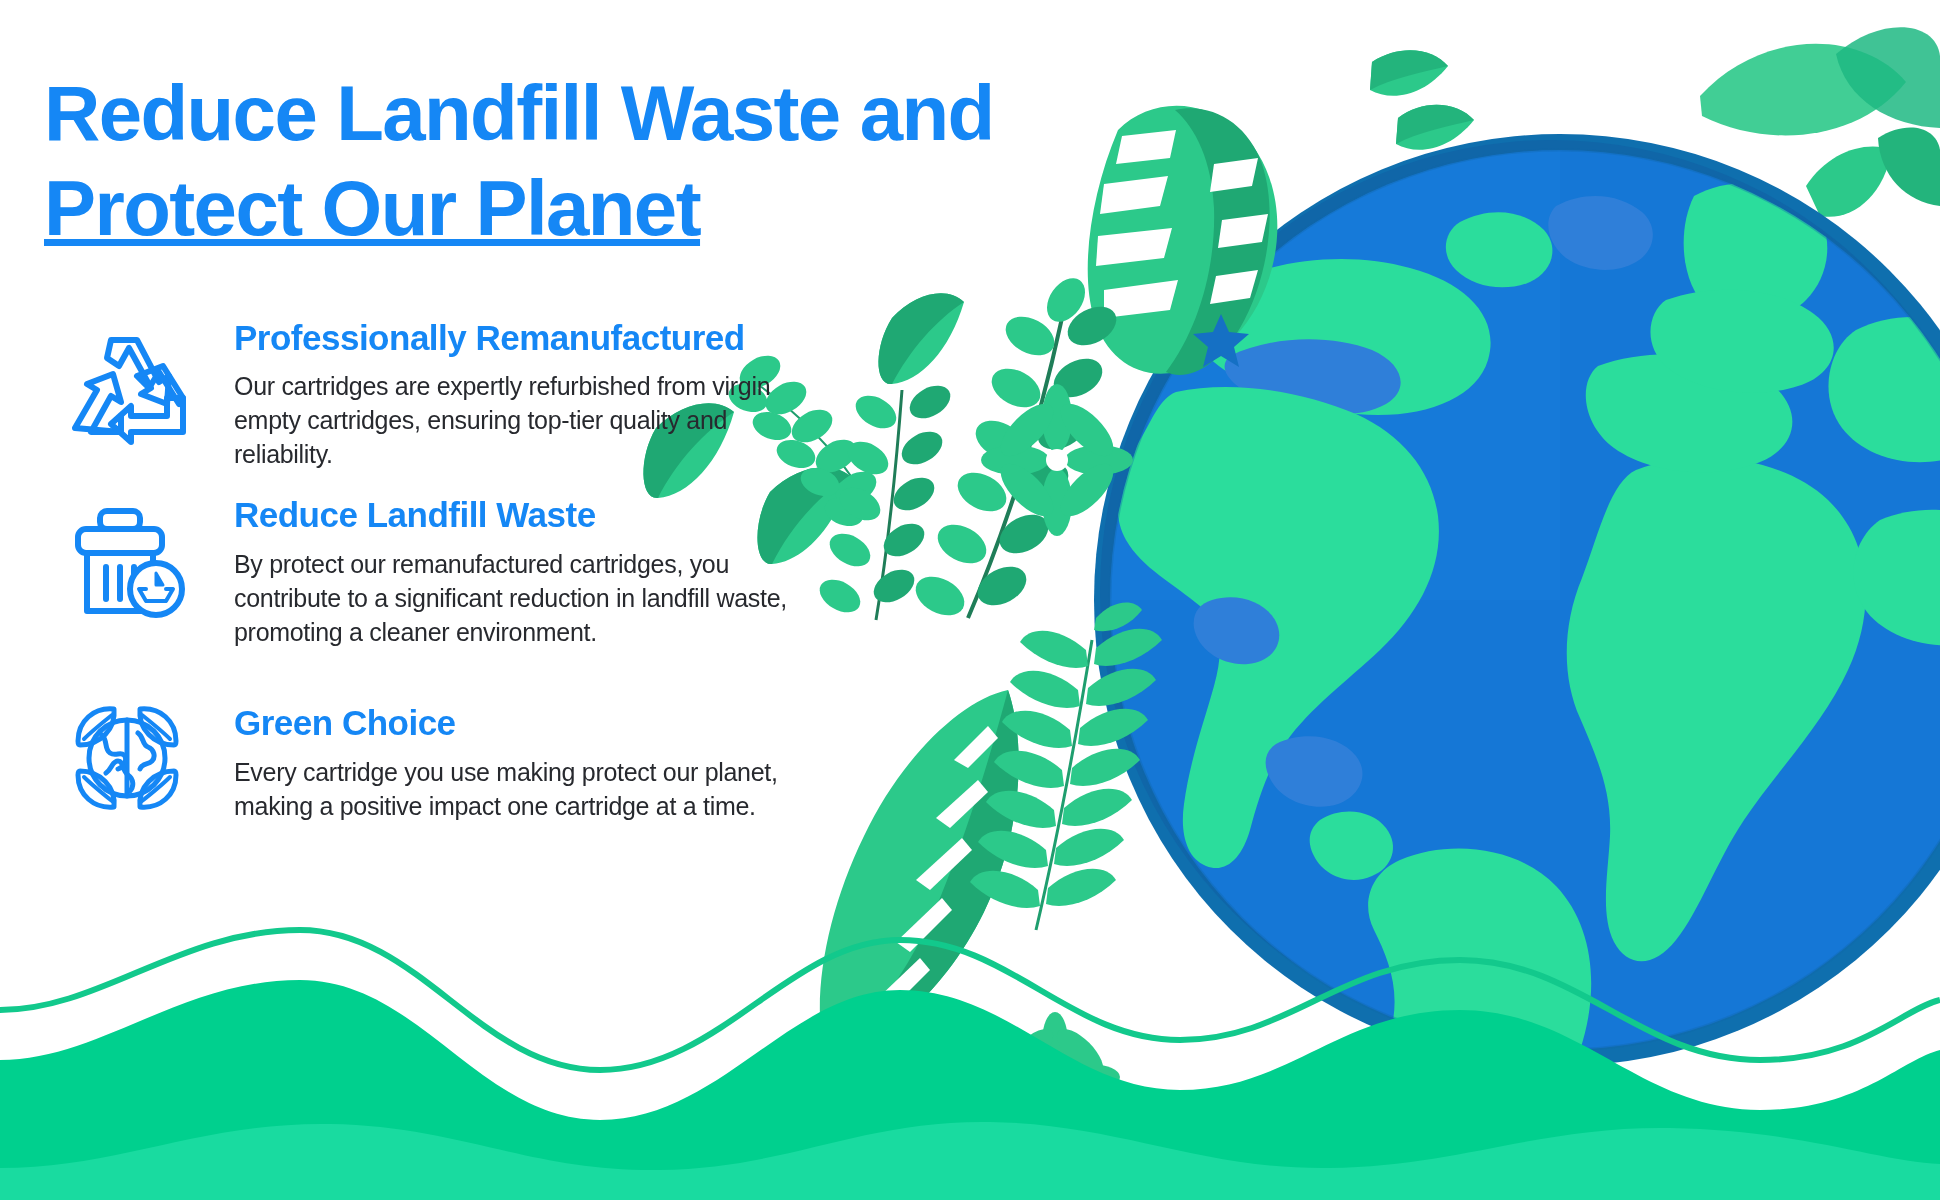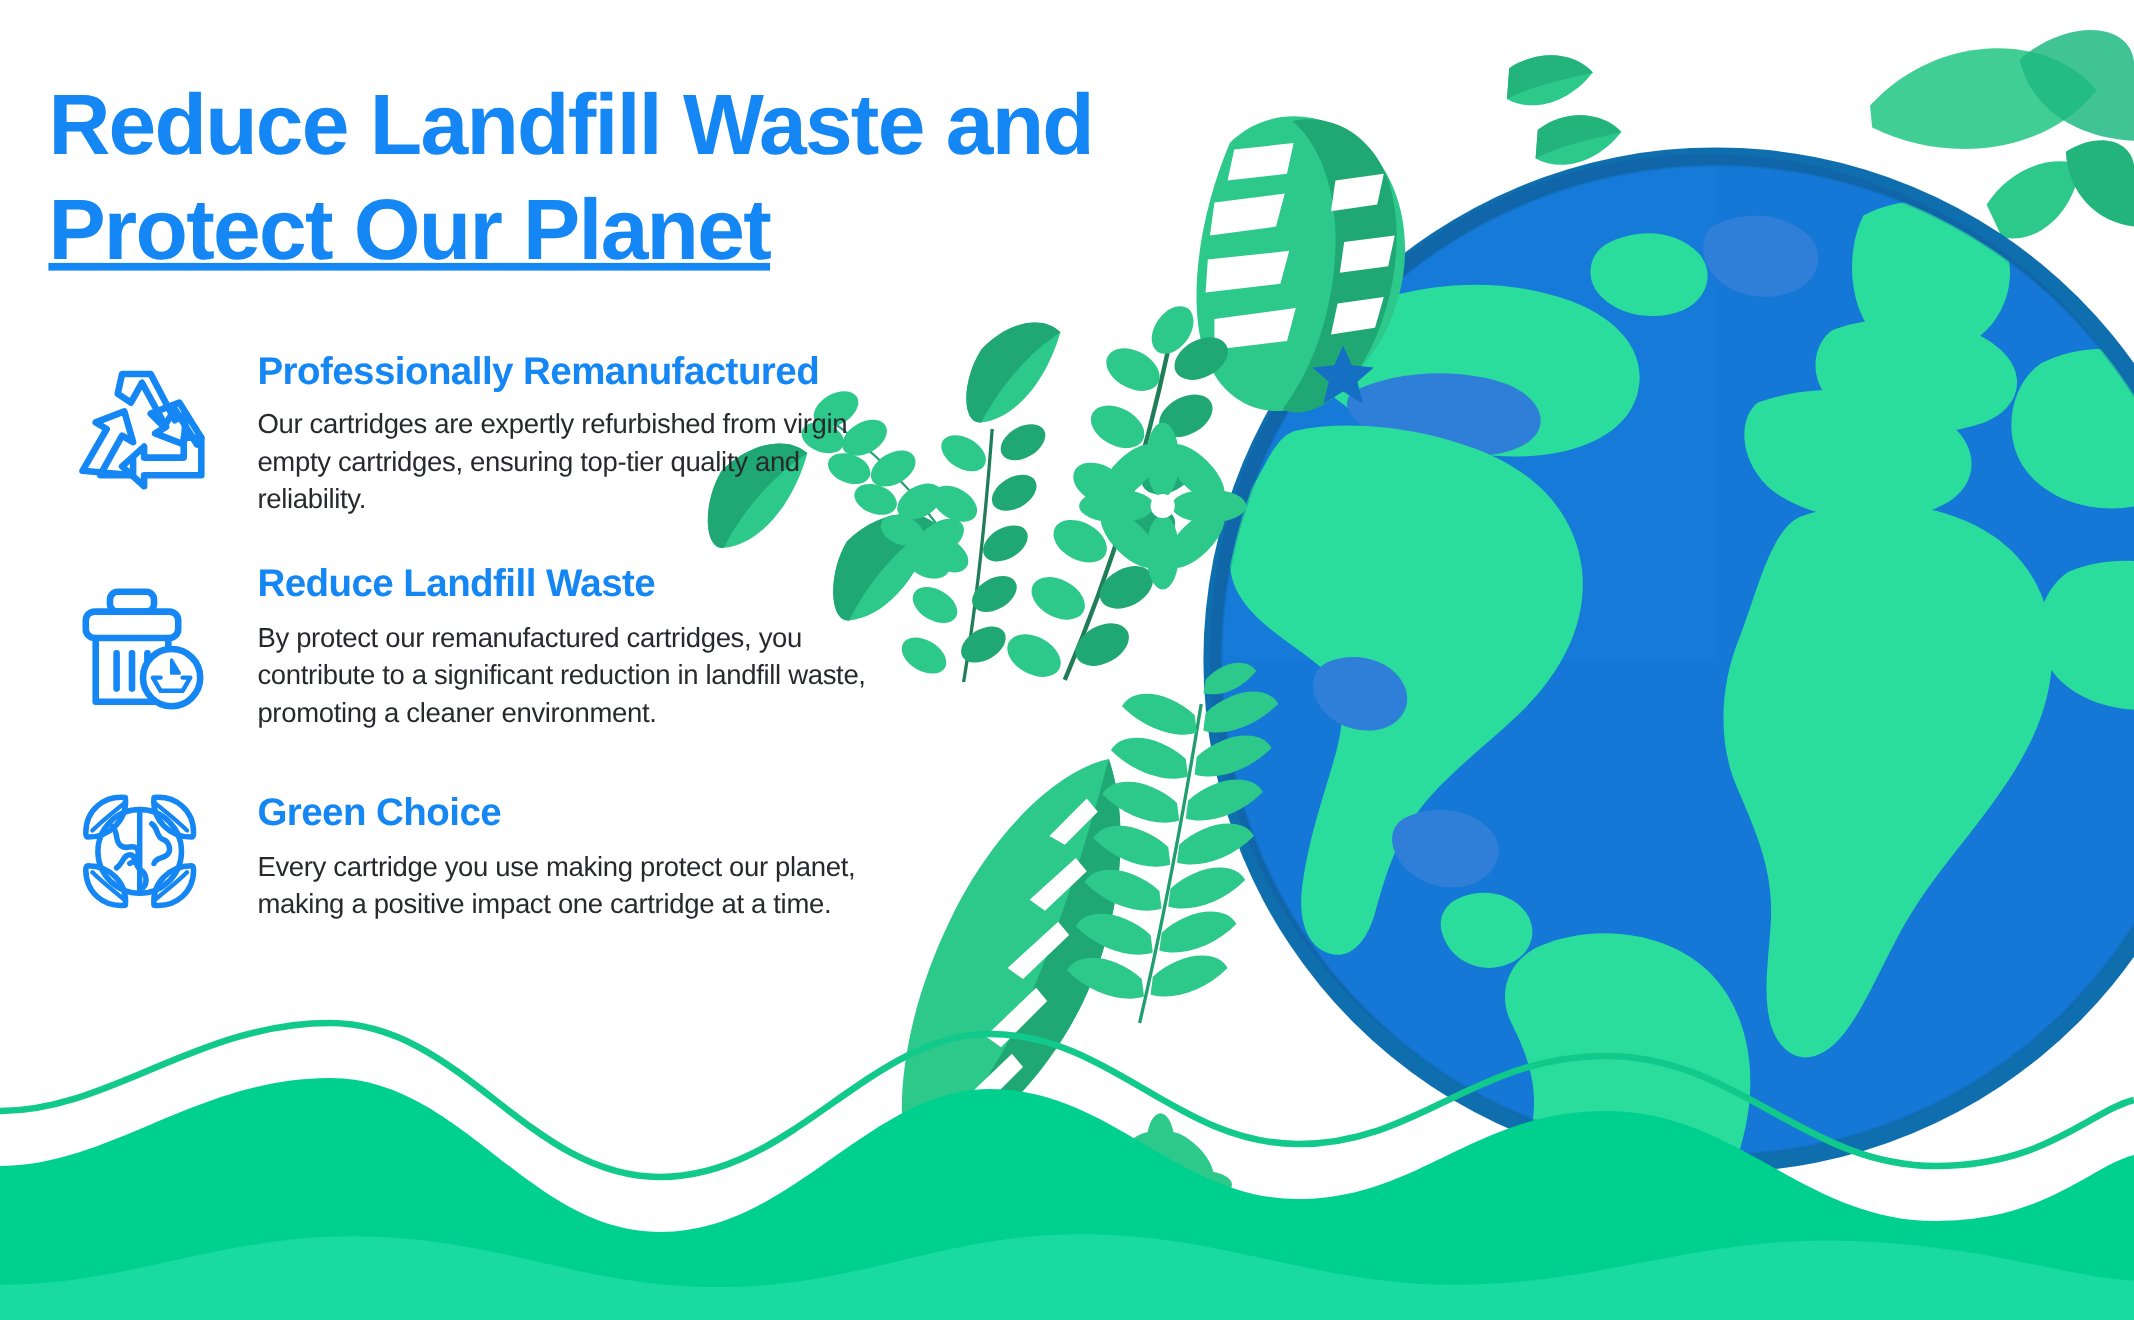--- a/index.html
+++ b/index.html
@@ -58,21 +58,21 @@
     color:#27292e;
     font-size:25px;
     font-weight:400;
     line-height:1.36;
     letter-spacing:-0.3px;
     max-width:578px;
   }
 
   
   .feature.f1 .feature-icon { padding-top:10px; }
-  .feature.f2 { margin-top:40px;align-items:center; }
+  .feature.f2 { margin-top:24px; }
   .feature.f2 .feature-icon { padding-top:8px; }
   .feature.f3 { margin-top:42px;align-items:flex-end; }
   .feature.f3 .feature-icon { padding-top:8px; }
 </style>
 </head>
 <body>
 
 <div id="stage">
 
   <div class="art-layer">

